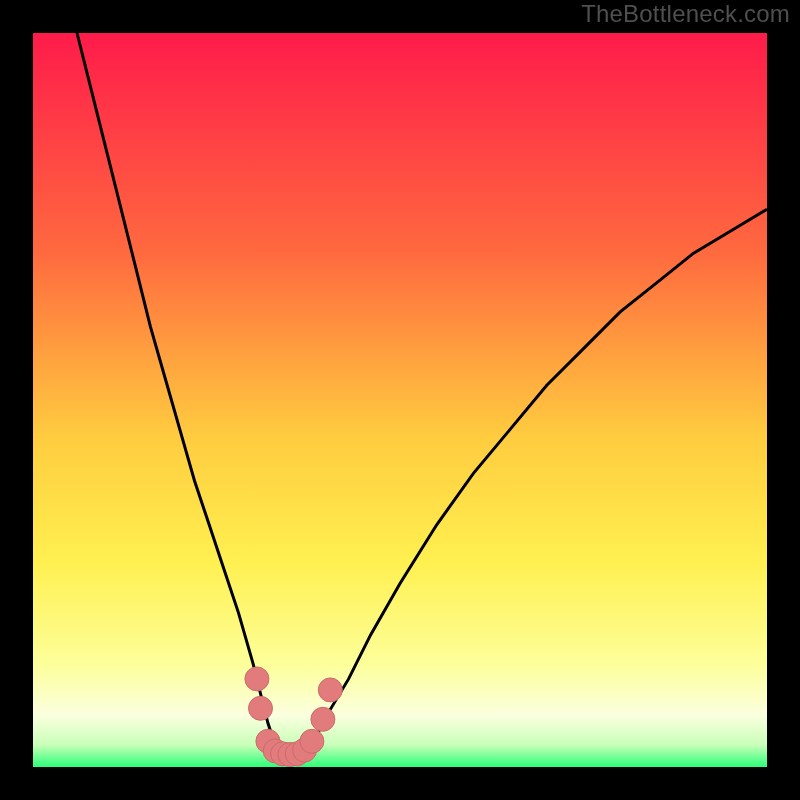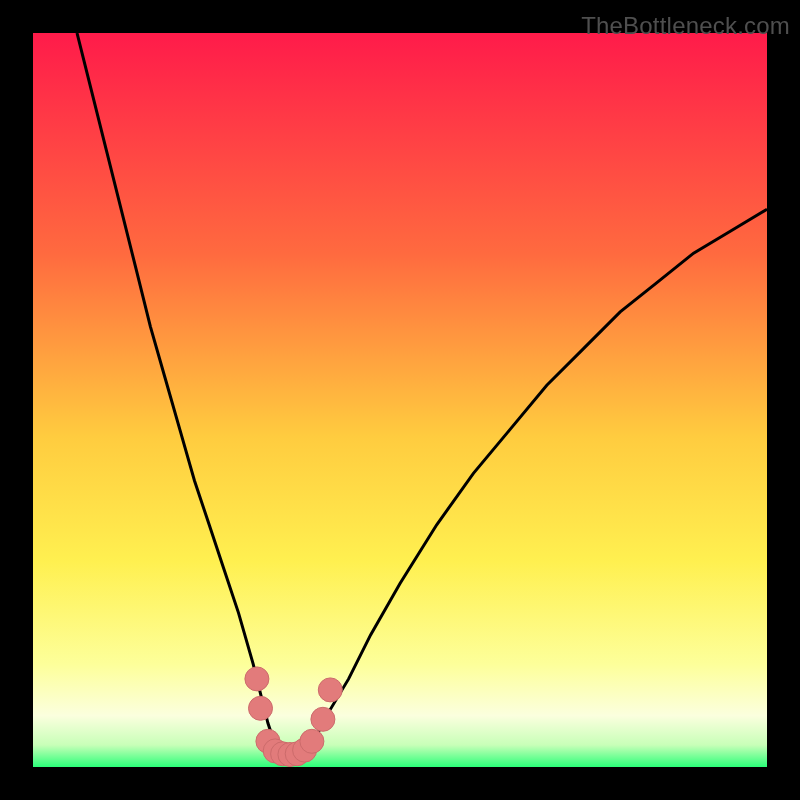--- a/index.html
+++ b/index.html
@@ -19,21 +19,21 @@
   .plot {
     position: absolute;
     left: 33px;
     top: 33px;
     width: 734px;
     height: 734px;
     overflow: hidden;
   }
   .watermark {
     position: absolute;
-    top: 12px;
+    top: 0;
     right: 10px;
     color: #4f4f4f;
     font-size: 24px;
     font-weight: 400;
     letter-spacing: 0.2px;
     user-select: none;
   }
   svg {
     display: block;
   }

